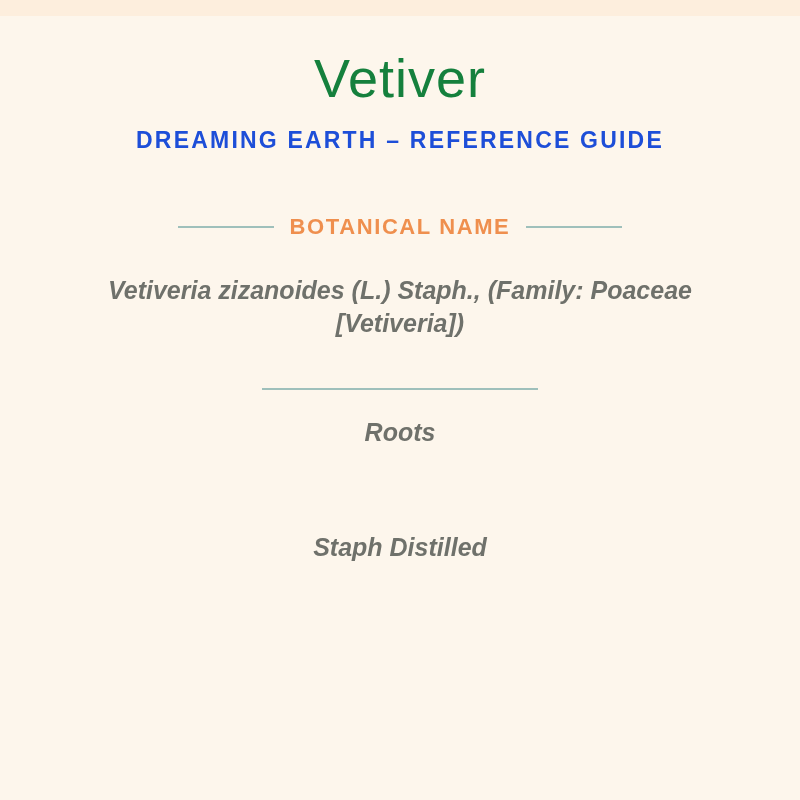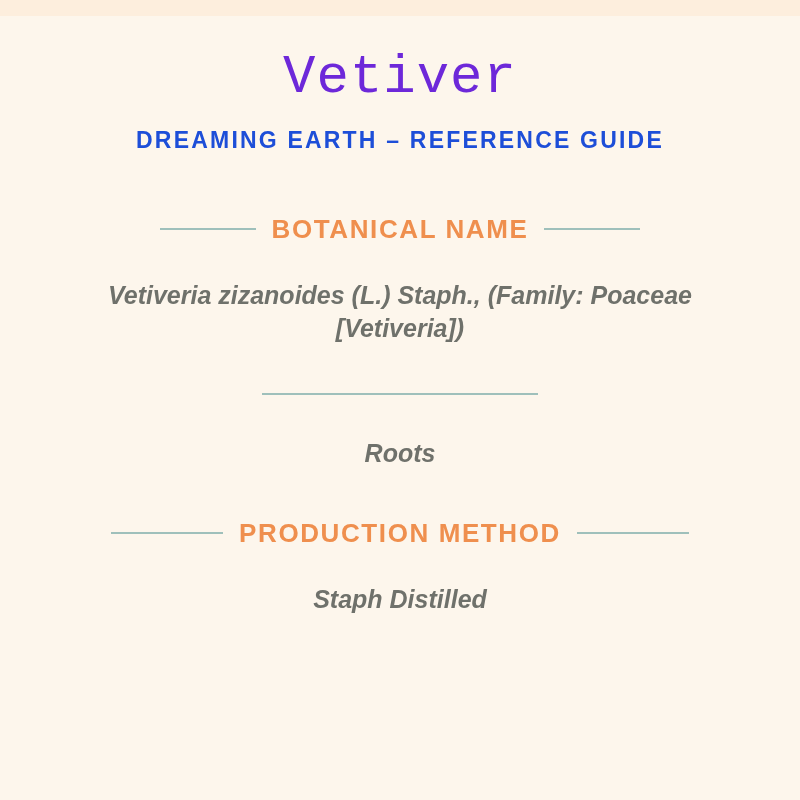--- a/index.html
+++ b/index.html
@@ -28,26 +28,26 @@
 
   .top-band {
     width: 100%;
     height: 16px;
     background: #fdeedd;
     flex: 0 0 auto;
   }
 
   .title {
     margin-top: 34px;
-    font-family: Liberation Mono, monospace;
+    font-family: Liberation Sans, sans-serif;
     font-weight: 400;
     font-size: 54px;
     line-height: 1.05;
     letter-spacing: 1px;
-    color: #6d28d9;
+    color: #15803d;
     text-align: center;
   }
 
   .subtitle {
     margin-top: 20px;
     font-family: "Liberation Sans", sans-serif;
     font-weight: 700;
     font-size: 23px;
     letter-spacing: 2.2px;
     color: #1d4ed8;
@@ -70,21 +70,21 @@
 
   .rule {
     height: 2px;
     background: #9fc0bb;
     flex: 0 0 auto;
   }
 
   .heading {
     font-family: "Liberation Sans", sans-serif;
     font-weight: 700;
-    font-size: 26px;
+    font-size: 22px;
     letter-spacing: 1.6px;
     color: #ef8f4e;
     white-space: nowrap;
     padding: 0 16px;
     text-align: left;
   }
 
   .value {
     font-family: "Liberation Sans", sans-serif;
     font-style: italic;
@@ -97,21 +97,21 @@
   }
 
   
   #sec-botanical { margin-top: 60px; }
   #sec-botanical .value { margin-top: 34px; }
 
   #sec-countries { margin-top: 48px; }
   #sec-countries .value { margin-top: 34px; }
 
   #sec-source { margin-top: 48px; }
-  #sec-source .value { margin-top: 42px; }
+  #sec-source .value { margin-top: 26px; }
 
   #sec-production { margin-top: 48px; }
   #sec-production .value { margin-top: 34px; }
 
   .rule-botanical-left  { width: 96px; }
   .rule-botanical-right { width: 96px; }
   .rule-countries-left  { width: 128px; }
   .rule-countries-right { width: 128px; }
   .rule-source-left     { width: 138px; }
   .rule-source-right    { width: 138px; }
@@ -141,21 +141,16 @@
 
   <div class="section" id="sec-source">
     <div class="heading-row">
       <span class="rule rule-source-left"></span>
       <span class="rule rule-source-right"></span>
     </div>
     <div class="value">Roots</div>
   </div>
 
   <div class="section" id="sec-production">
-    <div class="heading-row">
-      <span class="rule rule-production-left"></span>
-      <span class="heading">PRODUCTION METHOD</span>
-      <span class="rule rule-production-right"></span>
-    </div>
     <div class="value">Staph Distilled</div>
   </div>
 
 </div>
 
 </body></html>

